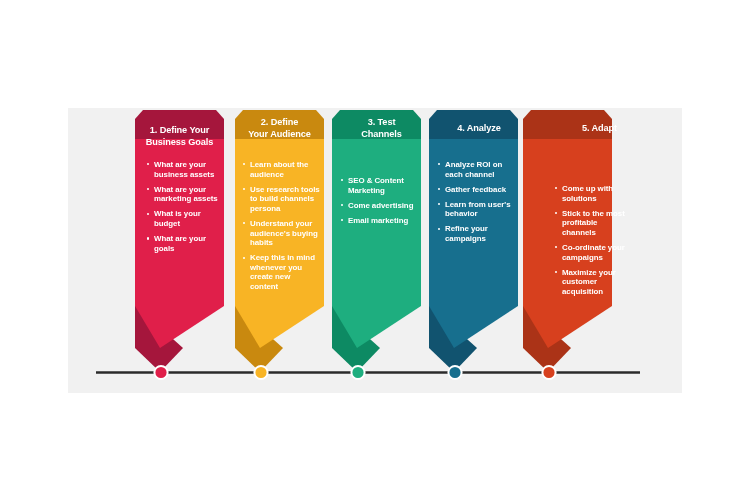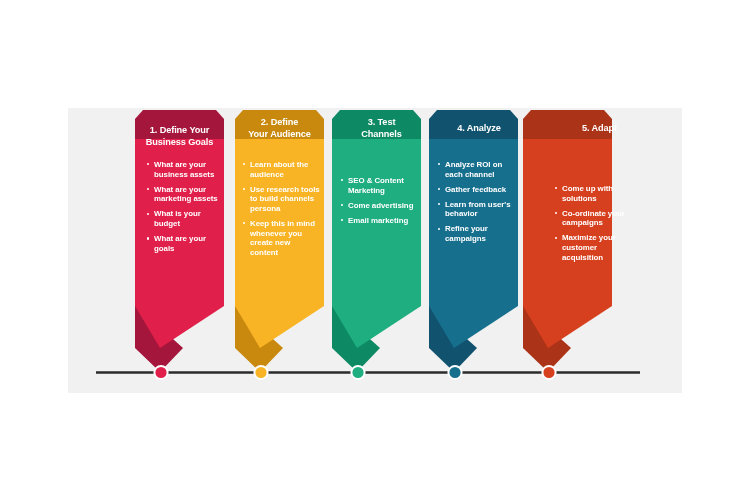--- a/index.html
+++ b/index.html
@@ -123,35 +123,37 @@
   <ul class="bullet-list" style="left:146px; top:160px; width:72px;">
     <li>What are your business assets</li>
     <li>What are your marketing assets</li>
     <li>What is your budget</li>
     <li>What are your goals</li>
   </ul>
 
   <ul class="bullet-list" style="left:242px; top:160px; width:78px;">
     <li>Learn about the audience</li>
     <li>Use research tools to build channels persona</li>
+    <li>Understand your audience's buying habits</li>
     <li>Keep this in mind whenever you create new content</li>
   </ul>
 
   <ul class="bullet-list" style="left:340px; top:176px; width:76px;">
     <li>SEO &amp; Content Marketing</li>
     <li>Come advertising</li>
     <li>Email marketing</li>
   </ul>
 
   <ul class="bullet-list" style="left:437px; top:160px; width:76px;">
     <li>Analyze ROI on each channel</li>
     <li>Gather feedback</li>
     <li>Learn from user's behavior</li>
     <li>Refine your campaigns</li>
   </ul>
 
   <ul class="bullet-list" style="left:554px; top:160px; width:76px;margin-top:24px;">
     <li>Come up with solutions</li>
+    <li>Stick to the most profitable channels</li>
     <li>Co-ordinate your campaigns</li>
     <li>Maximize your customer acquisition</li>
   </ul>
 
 </div>
 
 </body></html>

